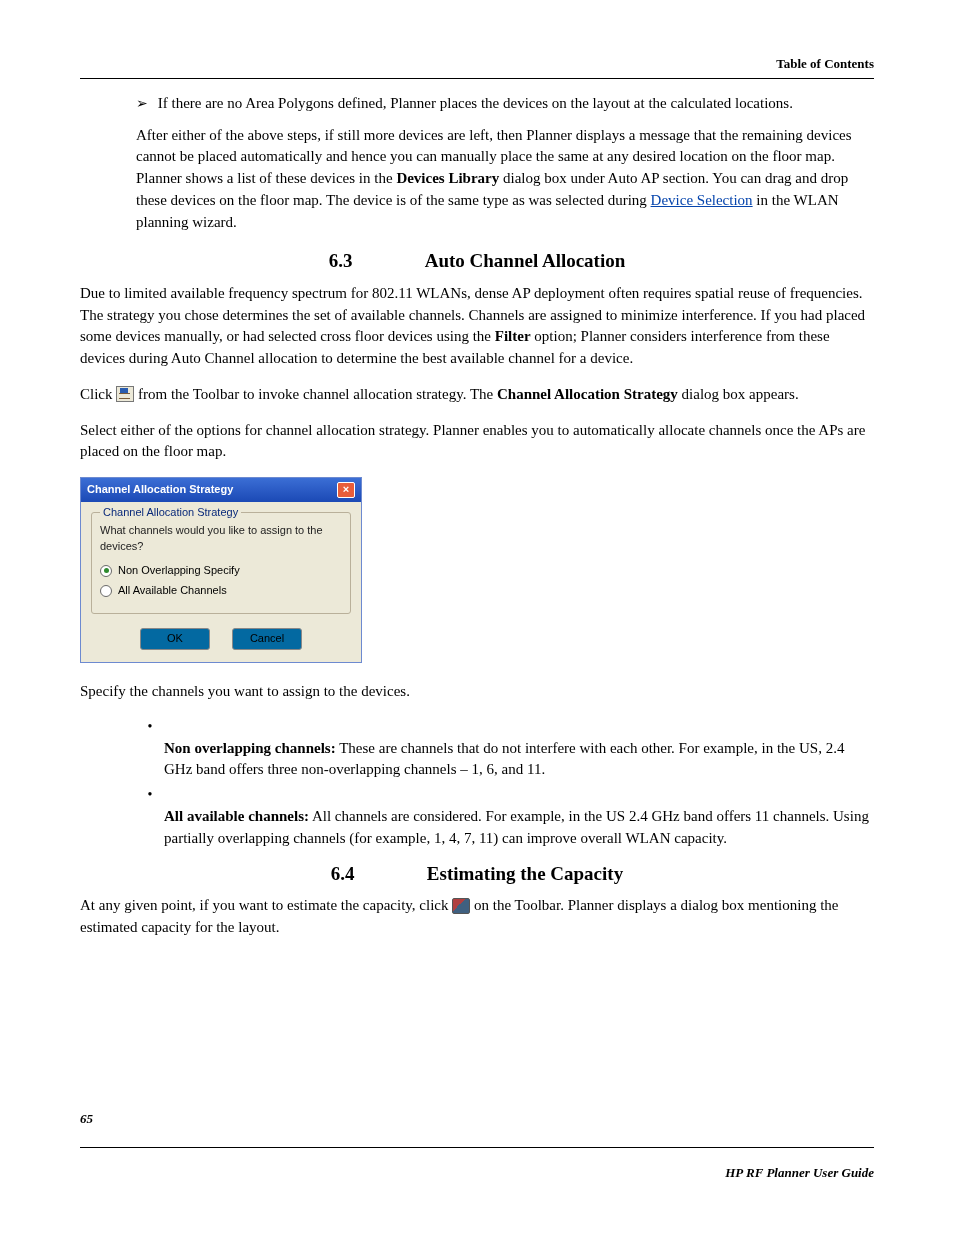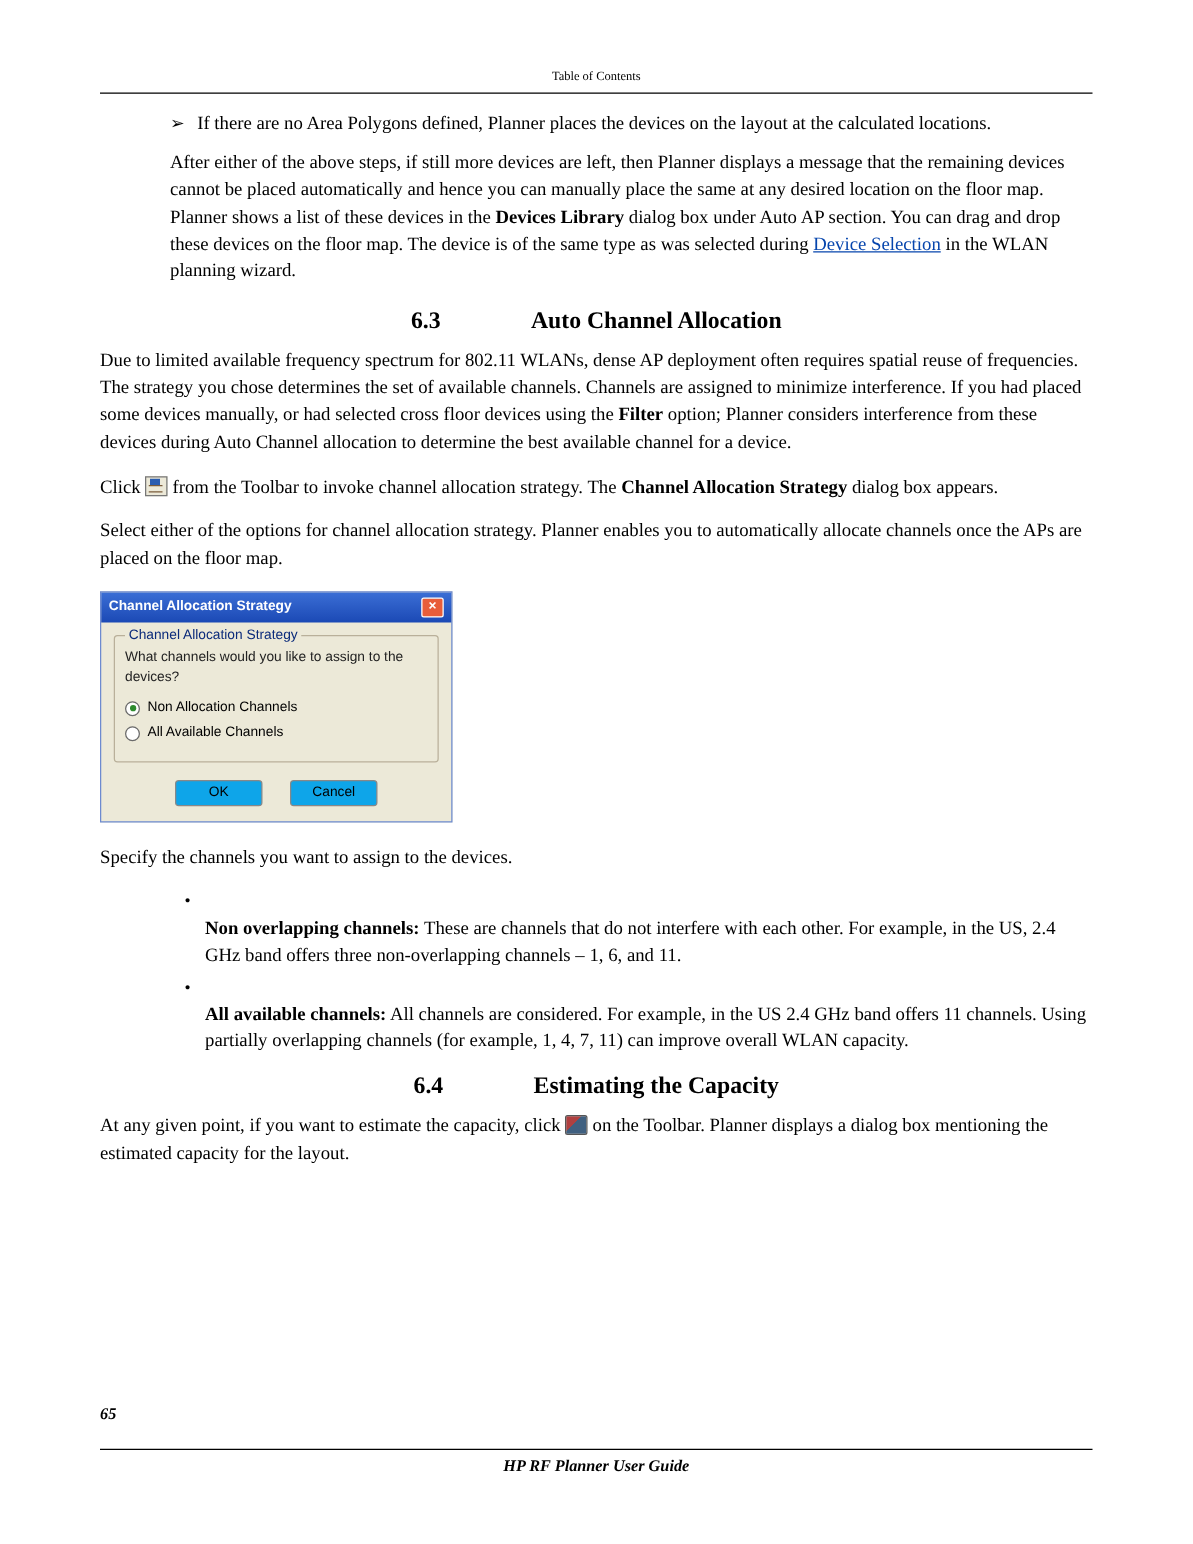--- a/index.html
+++ b/index.html
@@ -10,23 +10,23 @@
       color: #000;
       background: #fff;
       width: 954px;
       height: 1235px;
       position: relative;
     }
     .page {
       padding: 55px 80px 0 80px;
     }
     .header {
-      text-align: center;
-      font-weight: normal;
-      font-size: 10px;
+      text-align: right;
+      font-weight: bold;
+      font-size: 13px;
       padding-bottom: 4px;
       border-bottom: 1.5px solid #000;
       margin-bottom: 14px;
     }
     .indent-block {
       margin-left: 56px;
       margin-bottom: 14px;
     }
     .arrow-item {
       display: flex;
@@ -141,21 +141,21 @@
     .dlg-radio.checked::after {
       content: "";
       width: 5px; height: 5px;
       border-radius: 50%;
       background: #2e8b2e;
     }
     .dlg-btn-row { display: flex; justify-content: center; gap: 22px; }
     .dlg-btn {
       width: 70px;
       padding: 2px 0;
-      background: #0ea5e9;
+      background: #0369a1;
       border: 1px solid #888;
       border-radius: 3px;
       font-family: Tahoma, sans-serif;
       font-size: 11px;
       cursor: pointer;
       text-align: center;
     }
     .bullet-list {
       margin-left: 56px;
       margin-bottom: 10px;
@@ -177,25 +177,25 @@
       left: 80px; right: 80px; bottom: 52px;
     }
     .page-num {
       font-style: italic;
       font-weight: bold;
       font-size: 13px;
       padding-bottom: 18px;
       border-bottom: 1.5px solid #000;
     }
     .footer-title {
-      text-align: center;
+      text-align: right;
       font-style: italic;
       font-weight: bold;
       font-size: 13px;
-      margin-top: 4px;
+      margin-top: 16px;
     }
   </style>
 </head>
 <body>
 
 <div class="page">
   <div class="header">Table of Contents</div>
 
   <div class="indent-block">
     <div class="arrow-item">
@@ -226,21 +226,21 @@
     <div class="dlg-title">
       <span>Channel Allocation Strategy</span>
       <span class="dlg-close">×</span>
     </div>
     <div class="dlg-body">
       <div class="dlg-fieldset">
         <div class="dlg-legend">Channel Allocation Strategy</div>
         <div class="dlg-question">What channels would you like to assign to the devices?</div>
         <div class="dlg-radio-row">
           <span class="dlg-radio checked"></span>
-          <span>Non Allocation Channels</span>
+          <span>Non Overlapping Specify</span>
         </div>
         <div class="dlg-radio-row">
           <span class="dlg-radio"></span>
           <span>All Available Channels</span>
         </div>
       </div>
       <div class="dlg-btn-row">
         <div class="dlg-btn">OK</div>
         <div class="dlg-btn">Cancel</div>
       </div>

